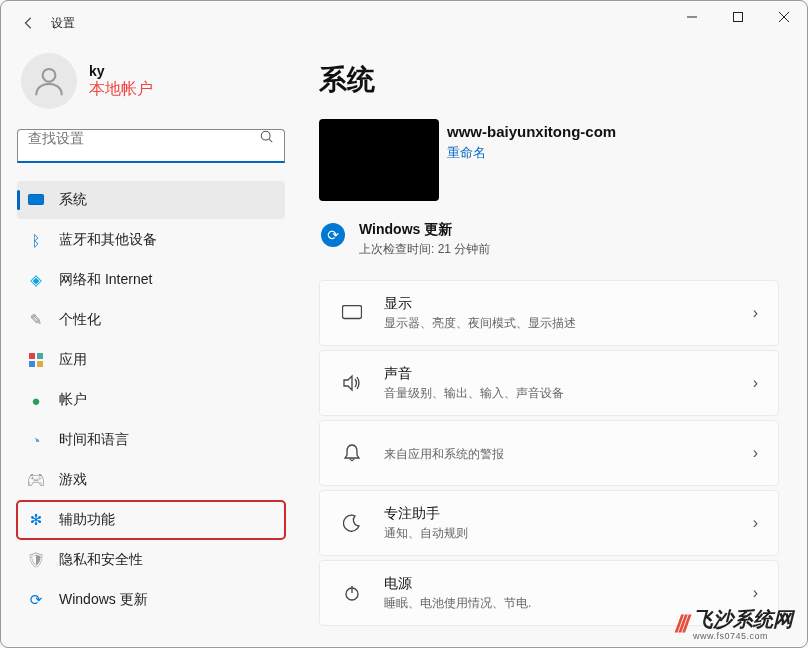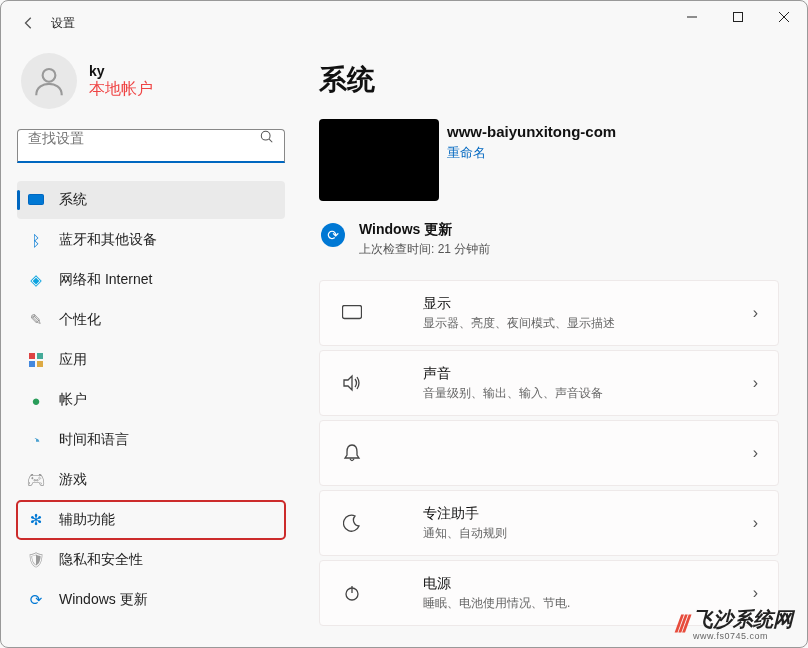--- a/index.html
+++ b/index.html
@@ -32,21 +32,21 @@
 .device-name { font-size: 15px; font-weight: 600; color: #111; }
 .device-model { font-size: 13px; color: #555; margin-top: 2px; }
 .rename-link { font-size: 13px; color: #0067c0; margin-top: 4px; cursor: pointer; }
 .update-row { display: flex; gap: 14px; align-items: flex-start; margin-bottom: 22px; padding-left: 2px; }
 .update-icon { width: 24px; height: 24px; border-radius: 50%; background: #0078d4; color: #fff; display: flex; align-items: center; justify-content: center; font-size: 14px; margin-top: 2px; }
 .update-title { font-size: 14px; font-weight: 600; color: #111; }
 .update-sub { font-size: 12px; color: #555; margin-top: 2px; }
 .settings-list { display: flex; flex-direction: column; gap: 4px; }
 .setting-card { background: #fdfcfc; border: 1px solid #eee9e9; border-radius: 4px; height: 66px; display: flex; align-items: center; padding: 0 20px; gap: 20px; }
 .card-icon { width: 24px; display: flex; align-items: center; justify-content: center; color: #444; }
-.card-text { flex: 1; margin-left: 39px; }
+.card-text { flex: 1; }
 .card-title { font-size: 14px; color: #111; }
 .card-sub { font-size: 12px; color: #666; margin-top: 2px; }
 .chevron { color: #555; }
 .watermark { position: absolute; right: 14px; bottom: 6px; display: flex; align-items: center; gap: 6px; }
 .wm-text { font-size: 20px; font-weight: 700; font-style: italic; color: #222; }
 .wm-sub { font-size: 9px; color: #666; letter-spacing: 0.5px; margin-top: -2px; }
 .wm-logo { font-size: 24px; color: #e74c3c; transform: skewX(-10deg); font-weight: bold; letter-spacing: -3px; }
 </style>
 </head>
 <body>
@@ -200,20 +200,21 @@
           </div>
         <span class="chevron">›</span>
       </div>
       <div class="setting-card">
         <div class="card-icon">
             <svg width="18" height="20" viewBox="0 0 18 20">
               <path d="M9 2 C5 2 4 5 4 9 L4 12 L2 15 L16 15 L14 12 L14 9 C14 5 13 2 9 2 Z M7 16 Q9 19 11 16" fill="none" stroke="#444" stroke-width="1.3"></path>
             </svg>
           </div>
         <div class="card-text">
+            <div class="card-sub">来自应用和系统的警报</div>
           </div>
         <span class="chevron">›</span>
       </div>
       <div class="setting-card">
         <div class="card-icon">
             <svg width="18" height="18" viewBox="0 0 18 18">
               <path d="M12 2 A8 8 0 1 0 16 12 A6 6 0 0 1 12 2 Z" fill="none" stroke="#444" stroke-width="1.3"></path>
             </svg>
           </div>
         <div class="card-text">

